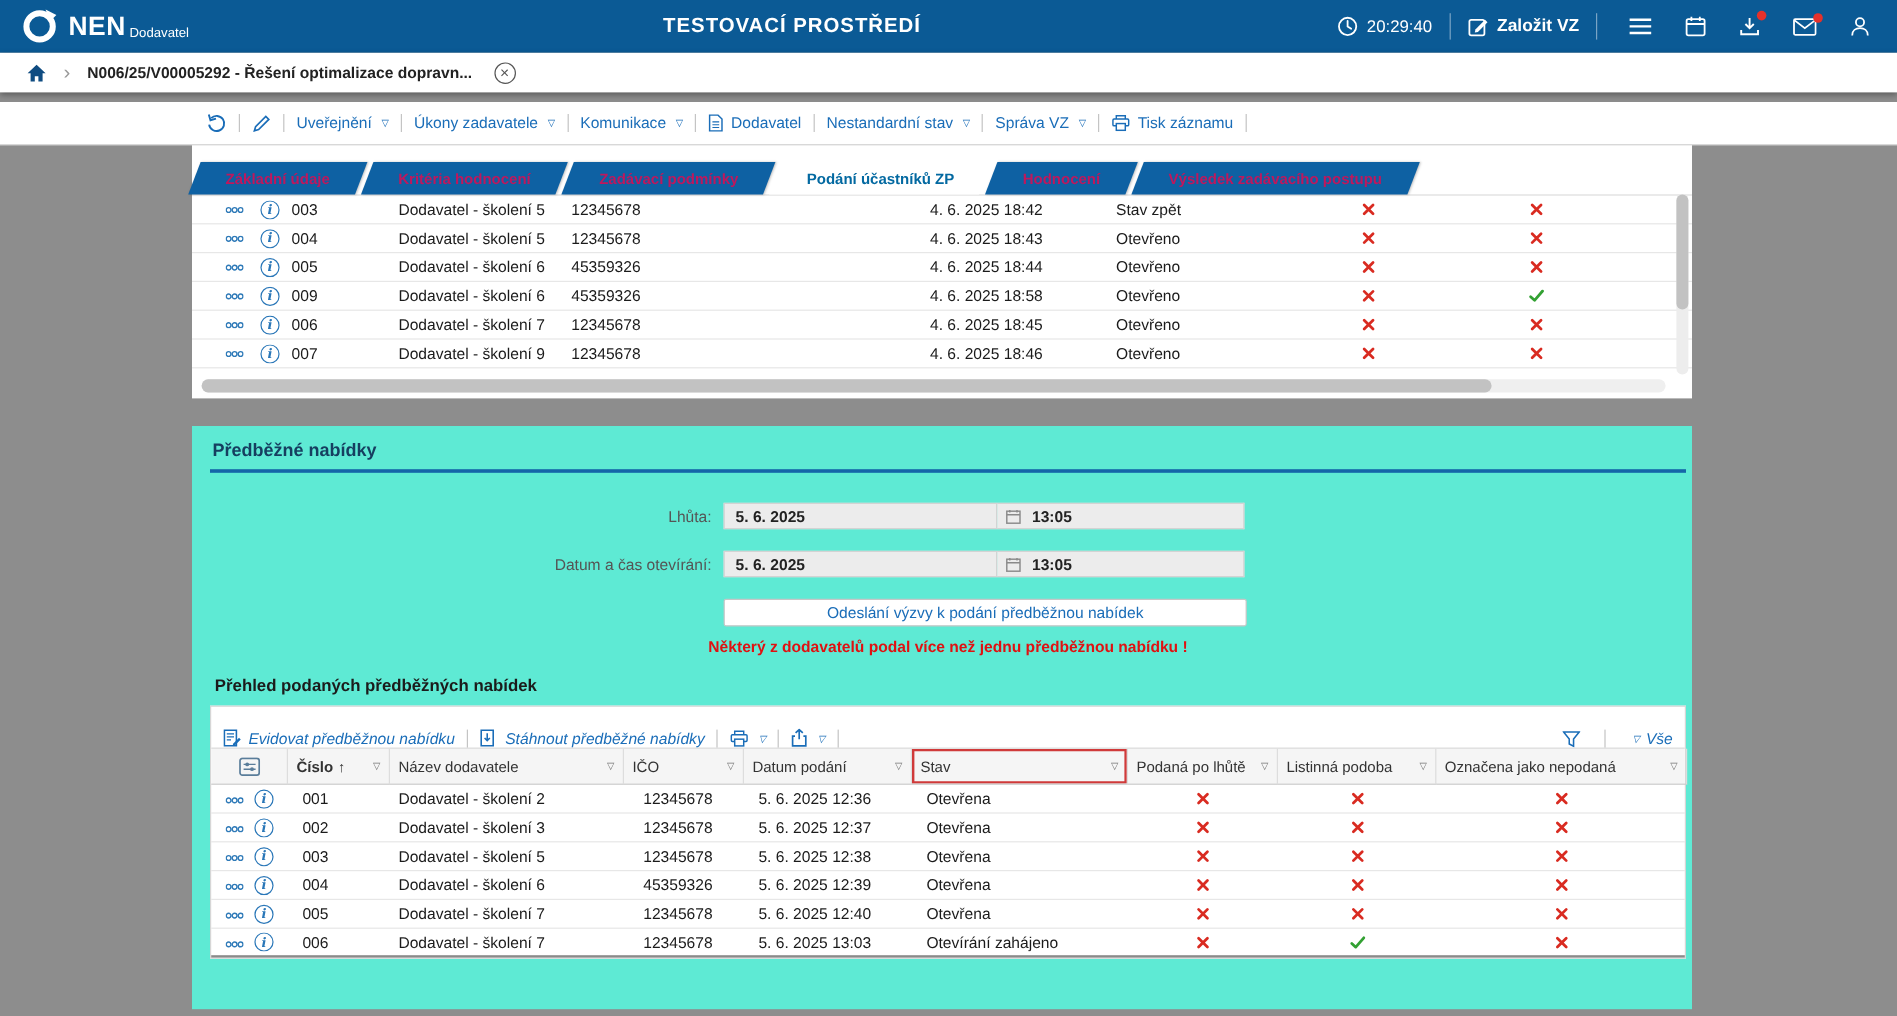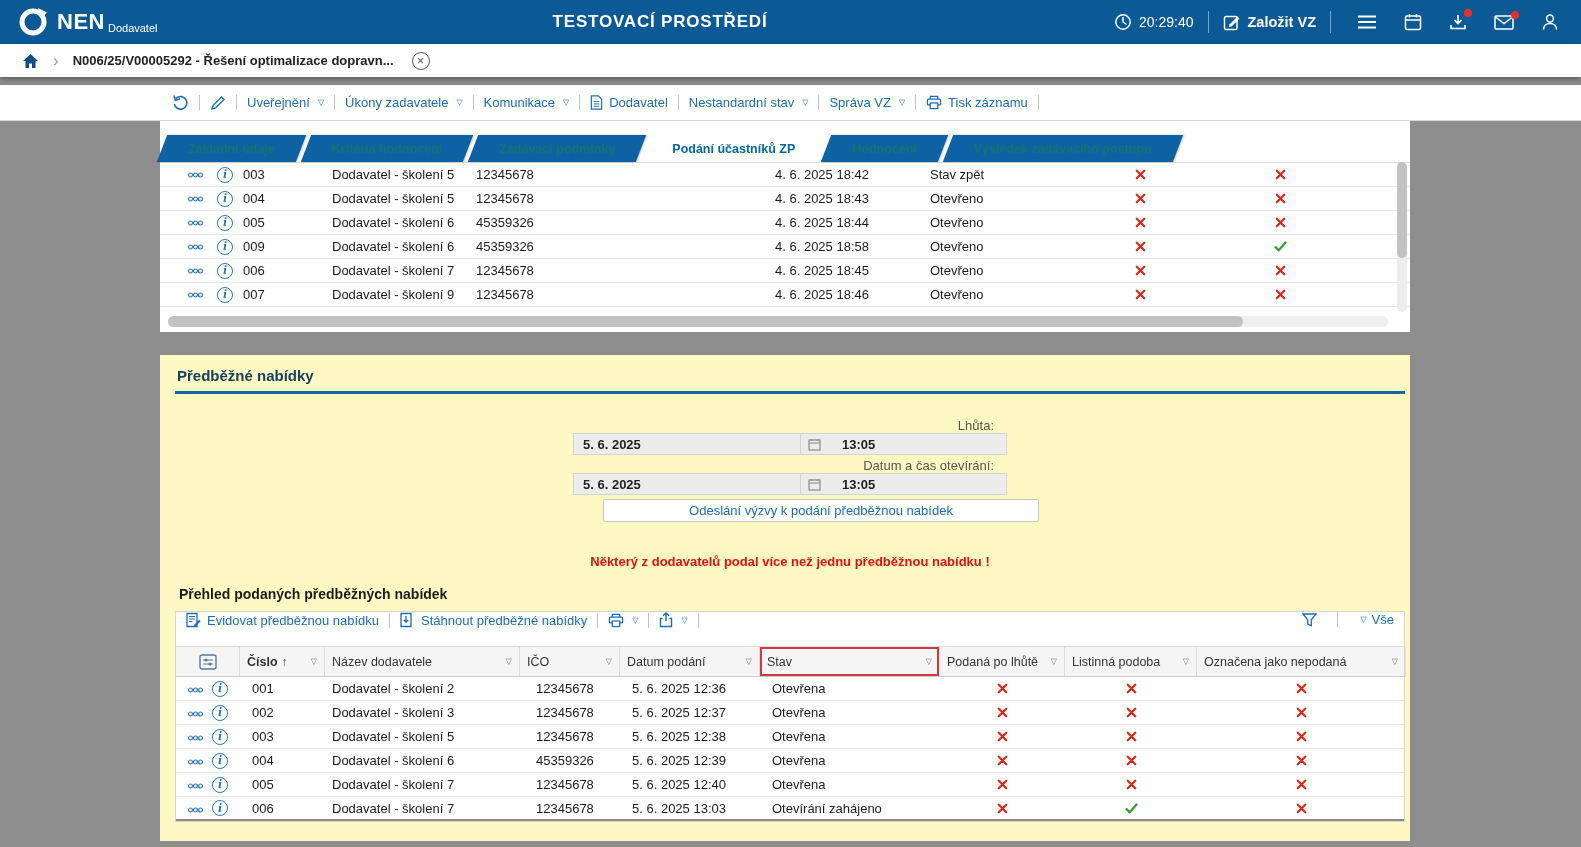--- a/index.html
+++ b/index.html
@@ -35,21 +35,21 @@
   .record-toolbar{margin-top:8px;background:#fff;height:36px;display:flex;align-items:center;padding-left:172px;border-bottom:1px solid #d8d8d8;}
   .rt-sep{width:1px;height:15px;background:#c4c4c4;margin:0 10px;flex:none;}
   .rt-item{display:flex;align-items:center;gap:6px;color:var(--accent);font-size:13px;cursor:pointer;white-space:nowrap;}
   .rt-icon{display:inline-flex;color:var(--accent);cursor:pointer;}
   .dd{font-size:8px;color:var(--accent);margin-left:2px;}
 
   
   .content-col{width:1250px;margin-left:160px;}
   .block-a{background:#fff;height:211px;position:relative;padding-top:14px;}
   .tabs-row{display:flex;height:27px;padding-left:2px;}
-  .tab{position:relative;z-index:0;height:27px;display:flex;align-items:center;padding:0 26px;margin-right:5px;font-size:12.5px;font-weight:bold;color:#0f766e;cursor:pointer;white-space:nowrap;}
+  .tab{position:relative;z-index:0;height:27px;display:flex;align-items:center;padding:0 26px;margin-right:5px;font-size:12.5px;font-weight:bold;color:#be185d;cursor:pointer;white-space:nowrap;}
   .tab::before{content:"";position:absolute;inset:0;background:var(--tab-bg);transform:skewX(-21deg);z-index:-1;box-shadow:1px 0 2px rgba(0,0,0,.25);}
   .tab.active{color:#0369a1;}
   .tab.active::before{background:#fff;box-shadow:none;}
 
   .p-rows{border-top:1px solid #dcdcdc;}
   .p-row{display:flex;height:24px;align-items:center;border-bottom:1px solid #e7e7e7;font-size:13px;color:#1b1b1b;padding-left:20px;}
   .p-row .c{flex:none;white-space:nowrap;overflow:hidden;}
   .c-menu{width:30px;display:flex;justify-content:center;}
   .c-info{width:30px;display:flex;justify-content:center;}
   .t1-cislo{width:92px;padding-left:3px;}
@@ -67,35 +67,35 @@
   .mark-check path{stroke:var(--success);stroke-width:2.3;fill:none;stroke-linecap:round;stroke-linejoin:round;}
 
   .vscroll{position:absolute;top:41px;right:3px;width:10px;height:150px;background:#ededed;border-radius:5px;}
   .vscroll .thumb{position:absolute;top:0;left:0;width:10px;height:96px;background:#c2c2c2;border-radius:5px;}
   .hscroll{position:absolute;left:8px;bottom:5px;width:1220px;height:11px;background:#efefef;border-radius:6px;}
   .hscroll .thumb{position:absolute;left:0;top:0;height:11px;width:1075px;background:#c2c2c2;border-radius:6px;}
 
   .gap{height:23px;}
 
   
-  .block-b{background:#fef9c3;height:486px;padding:8px 5px 0 15px;}
+  .block-b{background:#5eead4;height:486px;padding:8px 5px 0 15px;}
   .section-title{font-size:15px;font-weight:bold;color:var(--navy);padding:4px 2px 7px;border-bottom:3px solid var(--section-line);}
   .form-area{margin-top:24px;}
-  .field-row{display:flex;align-items:center;margin-bottom:16px;height:24px;flex-direction:column;}
+  .field-row{display:flex;align-items:center;margin-bottom:16px;height:24px;}
   .f-label{width:428px;text-align:right;padding-right:10px;font-size:13px;color:#555;white-space:nowrap;}
   .f-inputs{display:flex;}
   .f-date{width:228px;height:22px;background:#ececec;border:1px solid #d3d3d3;display:flex;align-items:center;padding-left:9px;font-weight:bold;font-size:13px;color:#222;cursor:text;}
-  .f-time{width:206px;height:22px;background:#ececec;border:1px solid #d3d3d3;border-left:none;display:flex;align-items:center;gap:21px;padding-left:7px;font-weight:bold;font-size:13px;color:#222;cursor:text;}
+  .f-time{width:206px;height:22px;background:#ececec;border:1px solid #d3d3d3;border-left:none;display:flex;align-items:center;gap:9px;padding-left:7px;font-weight:bold;font-size:13px;color:#222;cursor:text;}
   .send-row{margin-top:17px;padding-left:428px;}
   .send-btn{width:436px;height:23px;background:#fff;border:1px solid #c6c6c6;border-radius:2px;color:var(--accent);font-size:13px;font-family:inherit;cursor:pointer;}
-  .warning{margin-top:32px;text-align:center;color:var(--warning);font-weight:bold;font-size:13px;}
+  .warning{margin-top:9px;text-align:center;color:var(--warning);font-weight:bold;font-size:13px;}
   .sub-title{margin-top:17px;font-size:14px;font-weight:bold;color:#1b1b1b;padding-left:4px;}
 
   .offers-box{margin-top:9px;border:1px solid #d6d6d6;width:1230px;background:#fff;}
-  .offers-toolbar{height:34px;display:flex;align-items:flex-start;padding:0 10px;}
+  .offers-toolbar{height:34px;display:flex;align-items:flex-end;padding:0 10px;font-style:italic;}
   .ot-left{display:flex;align-items:center;}
   .ot-right{margin-left:auto;display:flex;align-items:center;gap:10px;}
   .ot-link{display:flex;align-items:center;gap:6px;color:var(--accent);font-size:13px;cursor:pointer;white-space:nowrap;}
   .vse{display:flex;align-items:center;gap:5px;color:var(--accent);font-size:13px;cursor:pointer;}
 
   .o-header{display:flex;height:31px;border-top:1px solid #ddd;background:#f5f5f5;}
   .o-hcell{display:flex;align-items:center;border-right:1px solid #ddd;border-bottom:1px solid #ccc;padding:0 7px;font-size:12.5px;color:#333;position:relative;flex:none;white-space:nowrap;overflow:hidden;cursor:pointer;}
   .o-hcell .lbl{}
   .o-hcell .dd2{margin-left:auto;font-size:8px;color:#777;}
   .o-hcell.sorted .lbl{font-weight:bold;}

